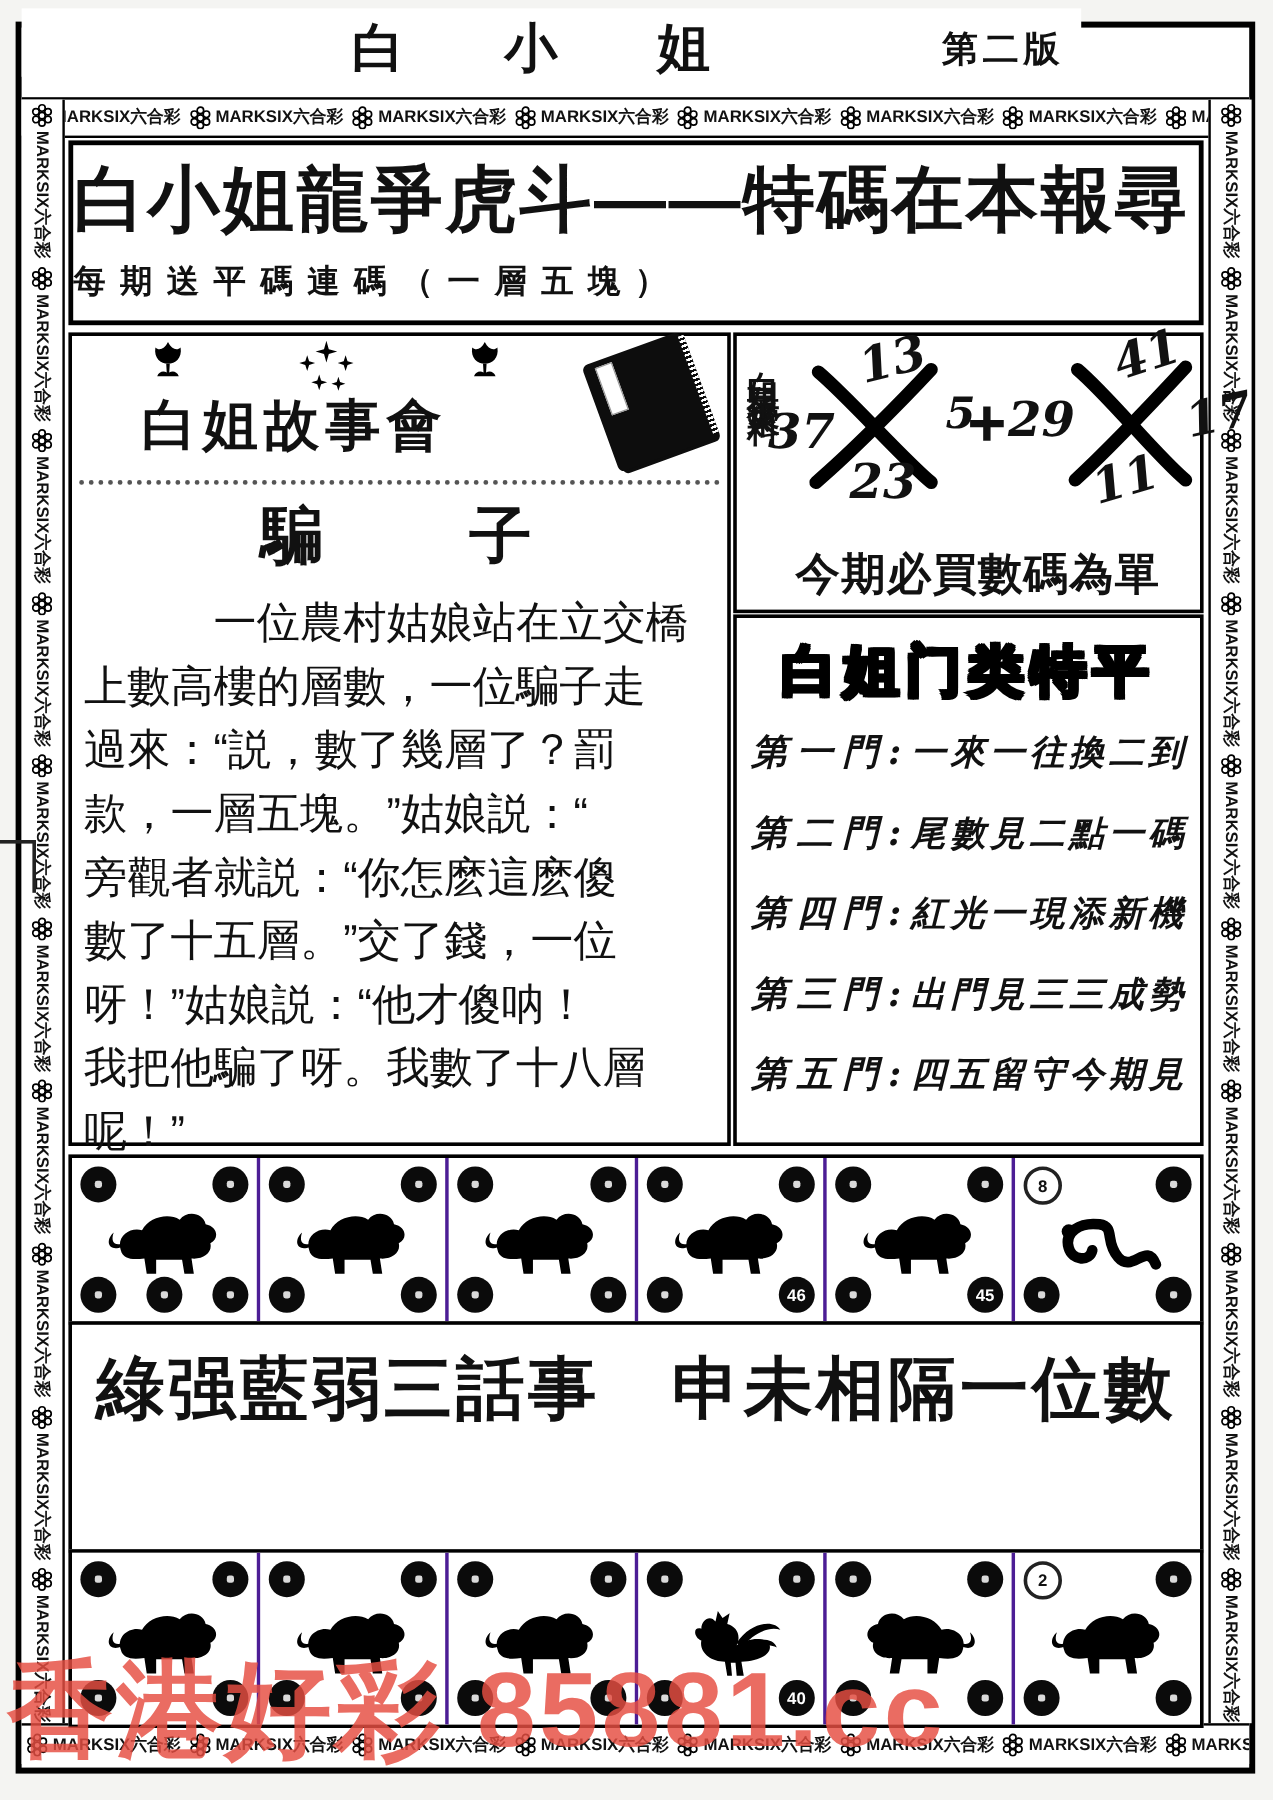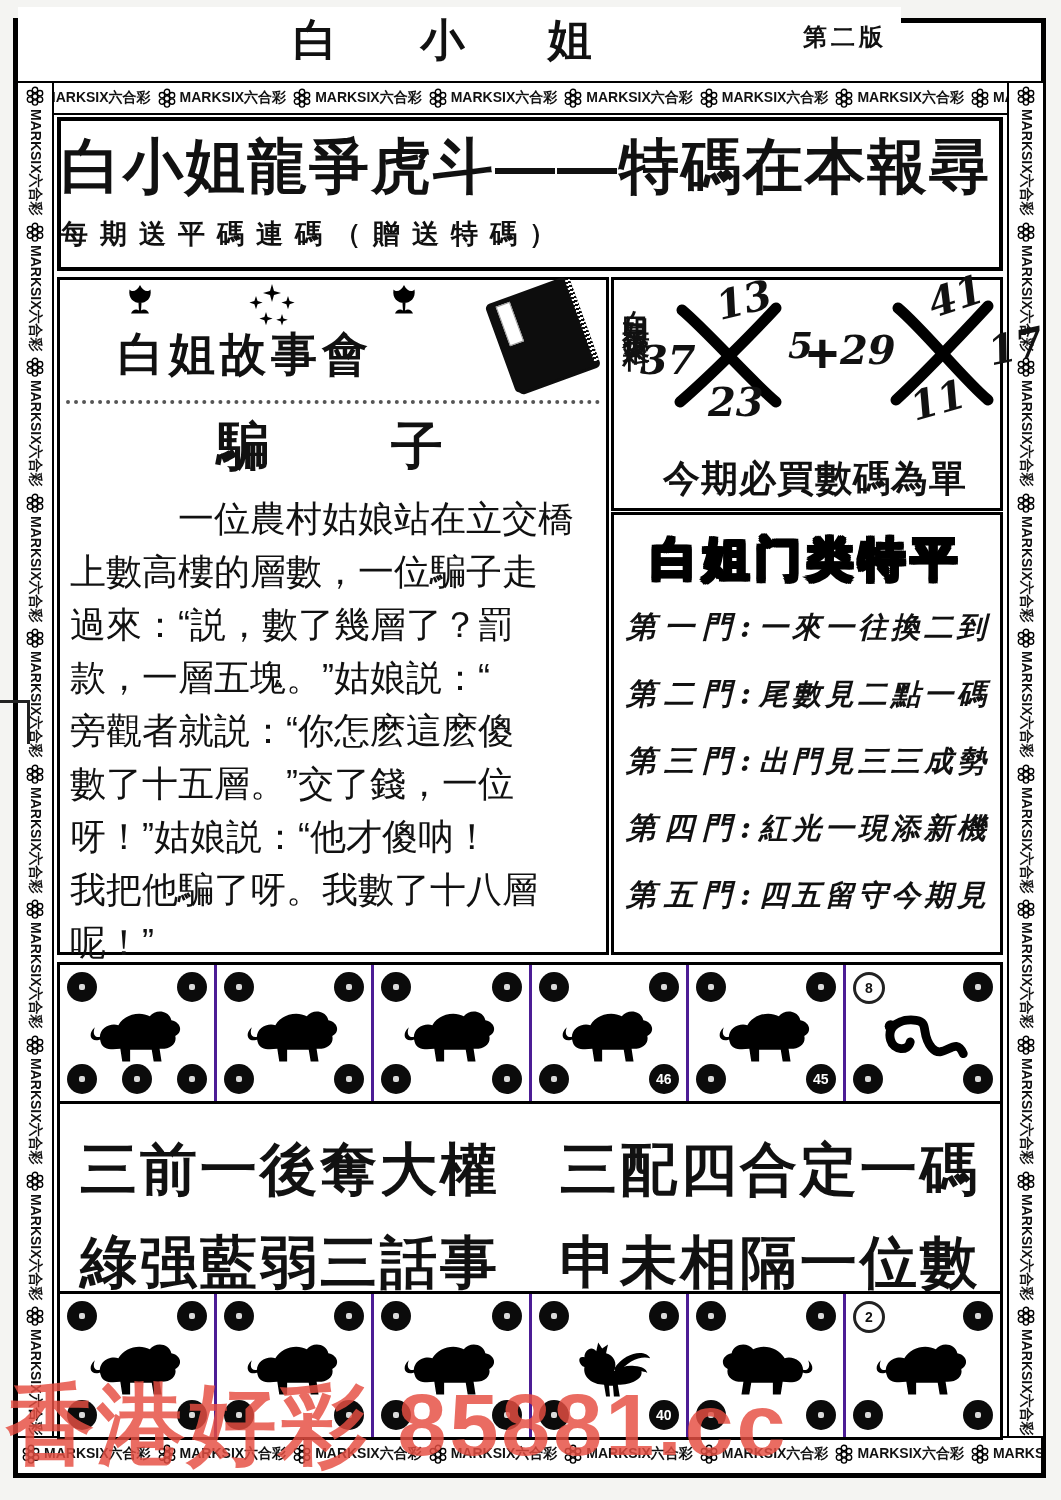--- a/index.html
+++ b/index.html
@@ -11,21 +11,21 @@
   
   .frame{position:absolute;left:13px;top:18px;width:1023px;height:1450px;
          border:5px solid #000;background:#fff;}
   
   .title-row{position:absolute;left:18px;top:7px;width:883px;height:57px;background:#fff;}
   .page-title{position:absolute;left:0;right:0;top:4px;text-align:center;
     font-family:"DejaVu Serif","Liberation Serif",serif;
     font-size:44px;font-weight:700;letter-spacing:34px;}
   .edition{position:absolute;right:14px;top:14px;
     font-family:"DejaVu Serif","Liberation Serif",serif;
-    font-size:24px;font-weight:600;letter-spacing:4px;}
+    font-size:30px;font-weight:600;letter-spacing:4px;}
   
   .bstrip{position:absolute;background:#fff;overflow:hidden;display:flex;align-items:center;}
   .bstrip-top{left:18px;top:81px;width:1023px;height:30px;border-top:2px solid #000;border-bottom:2px solid #000;}
   .bstrip-bottom{left:18px;top:1436px;width:1023px;height:32px;border-top:2px solid #000;}
   .bstrip-left{left:18px;top:83px;width:34px;height:1353px;border-right:2px solid #000;
      writing-mode:vertical-rl;text-orientation:sideways;}
   .bstrip-right{left:1007px;top:83px;width:34px;height:1353px;border-left:2px solid #000;
      writing-mode:vertical-rl;text-orientation:sideways;}
   .bstrip-item{display:inline-flex;align-items:center;gap:3px;flex:0 0 auto;padding:0 3px;}
   .bstrip-left .bstrip-item,.bstrip-right .bstrip-item{padding:3px 0;}
@@ -382,21 +382,21 @@
     <span class="bstrip-item">
       <svg class="flower">
         <use href="#sym-flower"></use>
       </svg>
       <span class="btext">MARKSIX六合彩</span>
     </span>
   </div>
 
 <div class="headline-box">
   <div class="headline">白小姐龍爭虎斗——特碼在本報尋</div>
-  <div class="subheadline">每期送平碼連碼（贈送特碼）</div>
+  <div class="subheadline">每期送平碼連碼（一層五塊）</div>
 </div>
 
 <div class="story-panel">
   <div class="story-header">
     <div class="flower-row">
       <svg class="tulip">
           <use href="#sym-tulip"></use>
         </svg>
       <svg class="sparkle">
           <use href="#sym-sparkle"></use>
@@ -454,26 +454,26 @@
   <div class="gate-lines" id="gate-lines">
       <div class="gate-line">
         <span class="gate-label">第一門:</span>
         <span class="gate-text">一來一往換二到</span>
       </div>
       <div class="gate-line">
         <span class="gate-label">第二門:</span>
         <span class="gate-text">尾數見二點一碼</span>
       </div>
       <div class="gate-line">
+        <span class="gate-label">第四門:</span>
+        <span class="gate-text">紅光一現添新機</span>
+      </div>
+      <div class="gate-line">
         <span class="gate-label">第三門:</span>
         <span class="gate-text">出門見三三成勢</span>
-      </div>
-      <div class="gate-line">
-        <span class="gate-label">第四門:</span>
-        <span class="gate-text">紅光一現添新機</span>
       </div>
       <div class="gate-line">
         <span class="gate-label">第五門:</span>
         <span class="gate-text">四五留守今期見</span>
       </div>
     </div>
 </div>
 
 <div class="z-strip z-strip-top" id="z-row-top">
     <div class="z-cell">
@@ -533,21 +533,20 @@
       <div class="coin pos-tl has-num light">
         <span class="coin-num">8</span>
       </div>
       <div class="coin pos-tr"></div>
       <div class="coin pos-bl"></div>
       <div class="coin pos-br"></div>
     </div>
   </div>
 
 <div class="slogan-box">
-  <div class="slogan-line l1">三前一後奪大權　三配四合定一碼</div>
   <div class="slogan-line l2">綠强藍弱三話事　申未相隔一位數</div>
 </div>
 
 <div class="z-strip z-strip-bottom" id="z-row-bottom">
     <div class="z-cell">
       <svg class="animal" viewBox="0 0 110 72">
         <use href="#sym-quadruped"></use>
       </svg>
       <div class="coin pos-tl"></div>
       <div class="coin pos-tr"></div>

